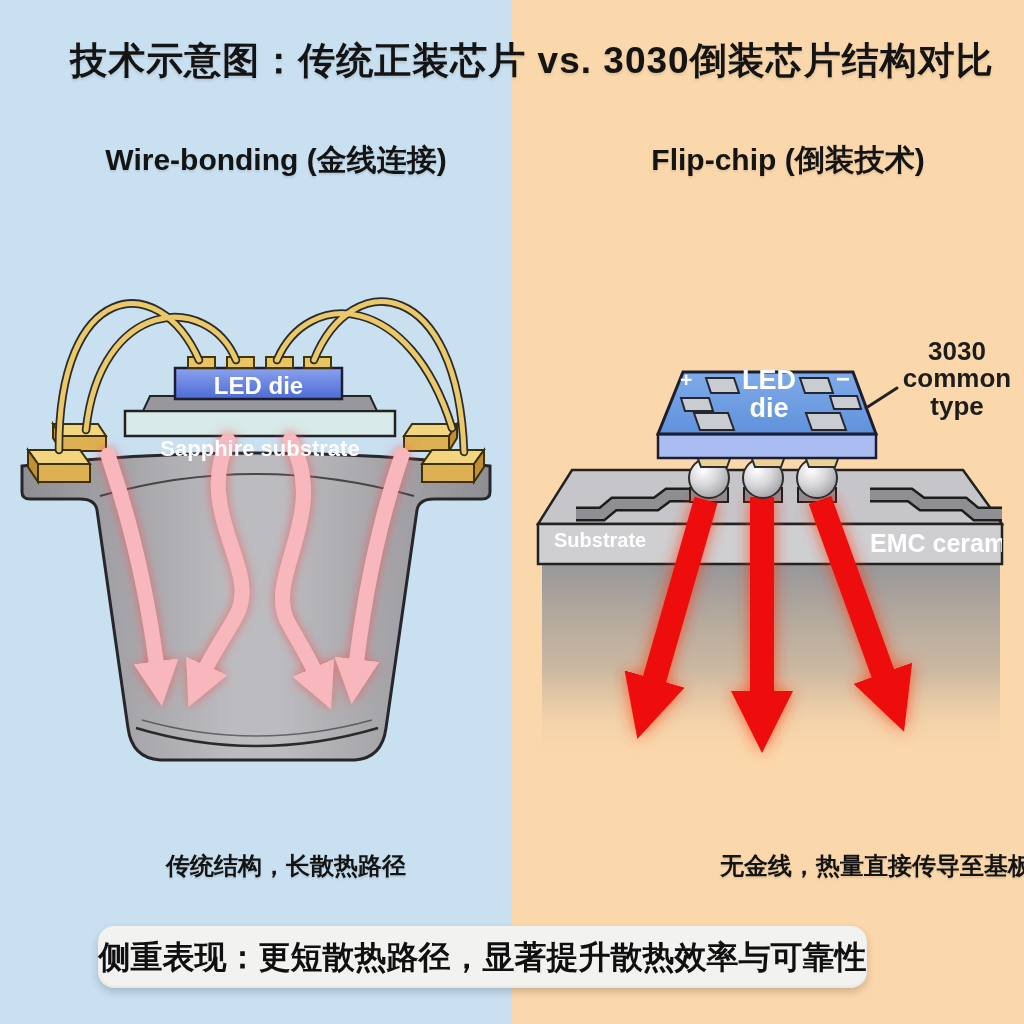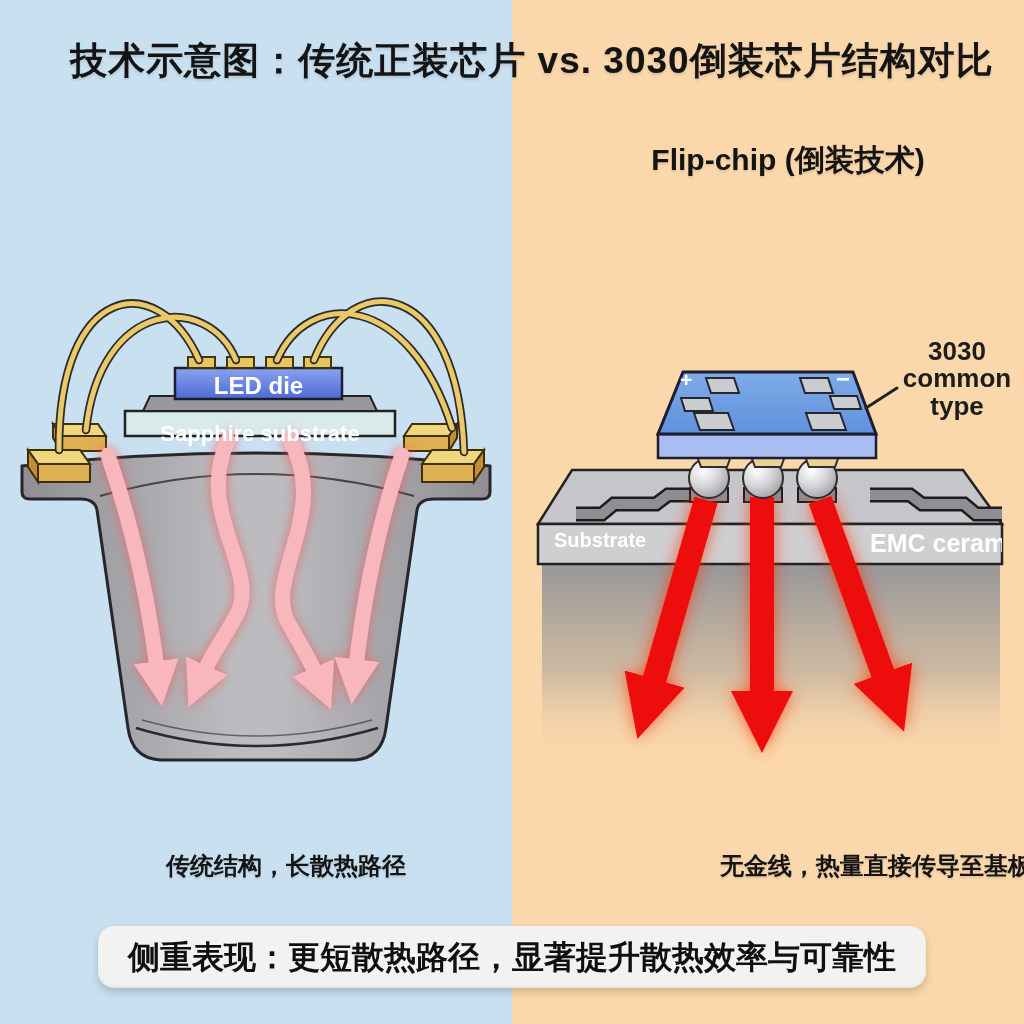--- a/index.html
+++ b/index.html
@@ -12,32 +12,32 @@
   .bg.left{left:0;background:var(--bg-left);}
   .bg.right{left:512px;background:var(--bg-right);}
   .txt{position:absolute;font-weight:700;color:var(--text);padding-left:20px;}
   #main-title{left:0;top:36px;width:1024px;text-align:center;font-size:37px;letter-spacing:1px;text-shadow:0 2px 3px rgba(0,0,0,.12);}
   .subtitle{top:140px;width:512px;text-align:center;font-size:30px;text-shadow:0 2px 2px rgba(0,0,0,.10);}
   #left-subtitle{left:0;}
   #right-subtitle{left:512px;}
   svg.diagram{position:absolute;left:0;top:0;width:1024px;height:1024px;}
   .dlabel{position:absolute;font-weight:600;color:#ffffff;line-height:1.05;}
   #led-die-label{left:175px;top:373px;width:167px;text-align:center;font-size:24px;}
-  #sapphire-label{left:125px;top:422px;width:270px;text-align:center;font-size:22px;}
+  #sapphire-label{left:125px;top:437px;width:270px;text-align:center;font-size:22px;}
   #chip-die-label{left:724px;top:366px;width:90px;text-align:center;font-size:27px;white-space:pre-line;}
   #plus-label{left:680px;top:369px;font-size:21px;font-weight:700;}
   #minus-label{left:836px;top:366px;font-size:24px;font-weight:700;}
   #substrate-label{left:554px;top:530px;font-size:20px;}
   #emc-label{left:870px;top:530px;width:132px;font-size:25px;white-space:nowrap;overflow:hidden;}
   #chip-annotation{left:878px;top:338px;width:158px;text-align:center;font-size:26px;white-space:pre-line;color:#1d1d1d;}
   .caption{top:850px;font-size:24px;text-align:center;text-shadow:0 2px 2px rgba(0,0,0,.10);}
   #left-caption{left:28px;width:476px;}
   #right-caption{left:526px;width:486px;text-align:right;}
   #footer-banner{
-    position:absolute;left:98px;top:926px;width:828px;height:62px;
+    position:absolute;left:98px;top:926px;width:769px;height:62px;
     background:var(--banner-bg);border-radius:16px;
     box-shadow:0 4px 8px rgba(0,0,0,.18), inset 0 -2px 3px rgba(0,0,0,.05);
     text-align:center;line-height:62px;font-size:32px;font-weight:700;color:#101010;
   }
 </style>
 </head>
 <body>
 
 <div id="stage">
 
@@ -200,25 +200,28 @@
         <polygon points="830,396 857,396 861,409 834,409"></polygon>
         <polygon points="806,413 840,413 846,430 812,430"></polygon>
       </g>
 
       <path d="M866,408 L897,388" stroke="#222" stroke-width="3" fill="none" stroke-linecap="round"></path>
     </g>
   </svg>
 
   <div class="txt" id="main-title">技术示意图：传统正装芯片 vs. 3030倒装芯片结构对比</div>
 
+  <div class="txt subtitle" id="left-subtitle">Wire-bonding (金线连接)</div>
   <div class="txt subtitle" id="right-subtitle">Flip-chip (倒装技术)</div>
 
   <div class="dlabel" id="led-die-label">LED die</div>
   <div class="dlabel" id="sapphire-label">Sapphire substrate</div>
 
+  <div class="dlabel" id="chip-die-label">LED
+die</div>
   <div class="dlabel" id="plus-label">+</div>
   <div class="dlabel" id="minus-label">−</div>
   <div class="dlabel" id="substrate-label">Substrate</div>
   <div class="dlabel" id="emc-label">EMC ceramic</div>
   <div class="dlabel" id="chip-annotation">3030
 common
 type</div>
 
   <div class="txt caption" id="left-caption">传统结构，长散热路径</div>
   <div class="txt caption" id="right-caption">无金线，热量直接传导至基板</div>

